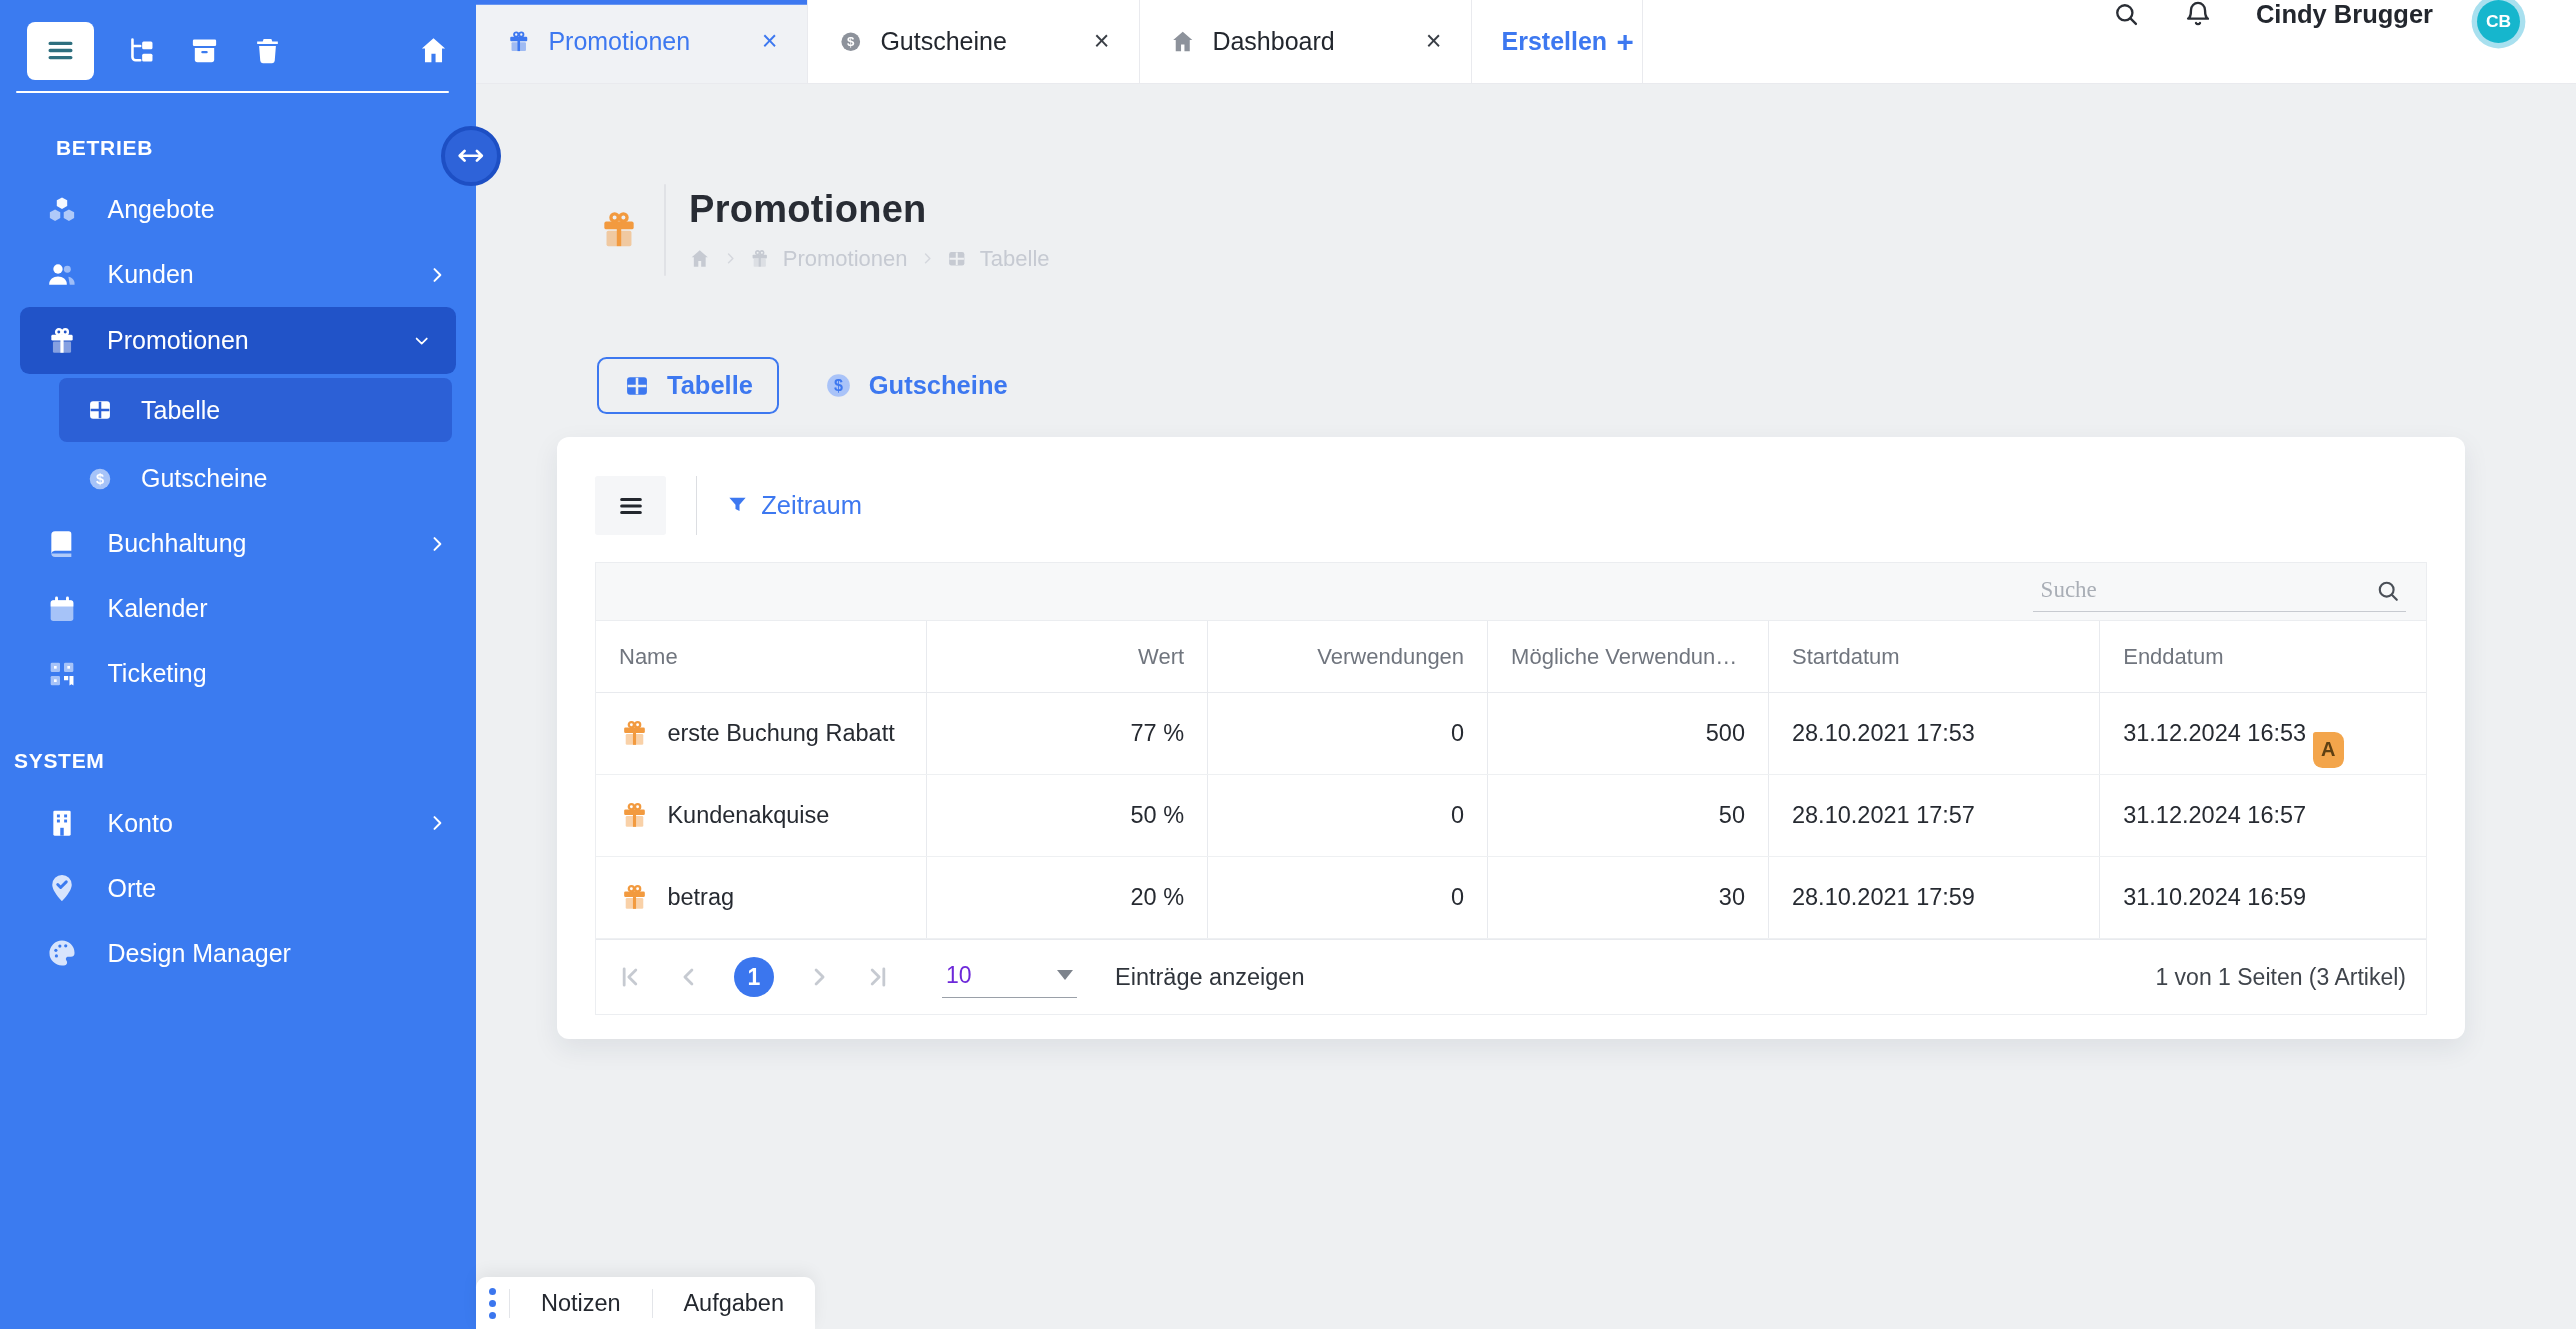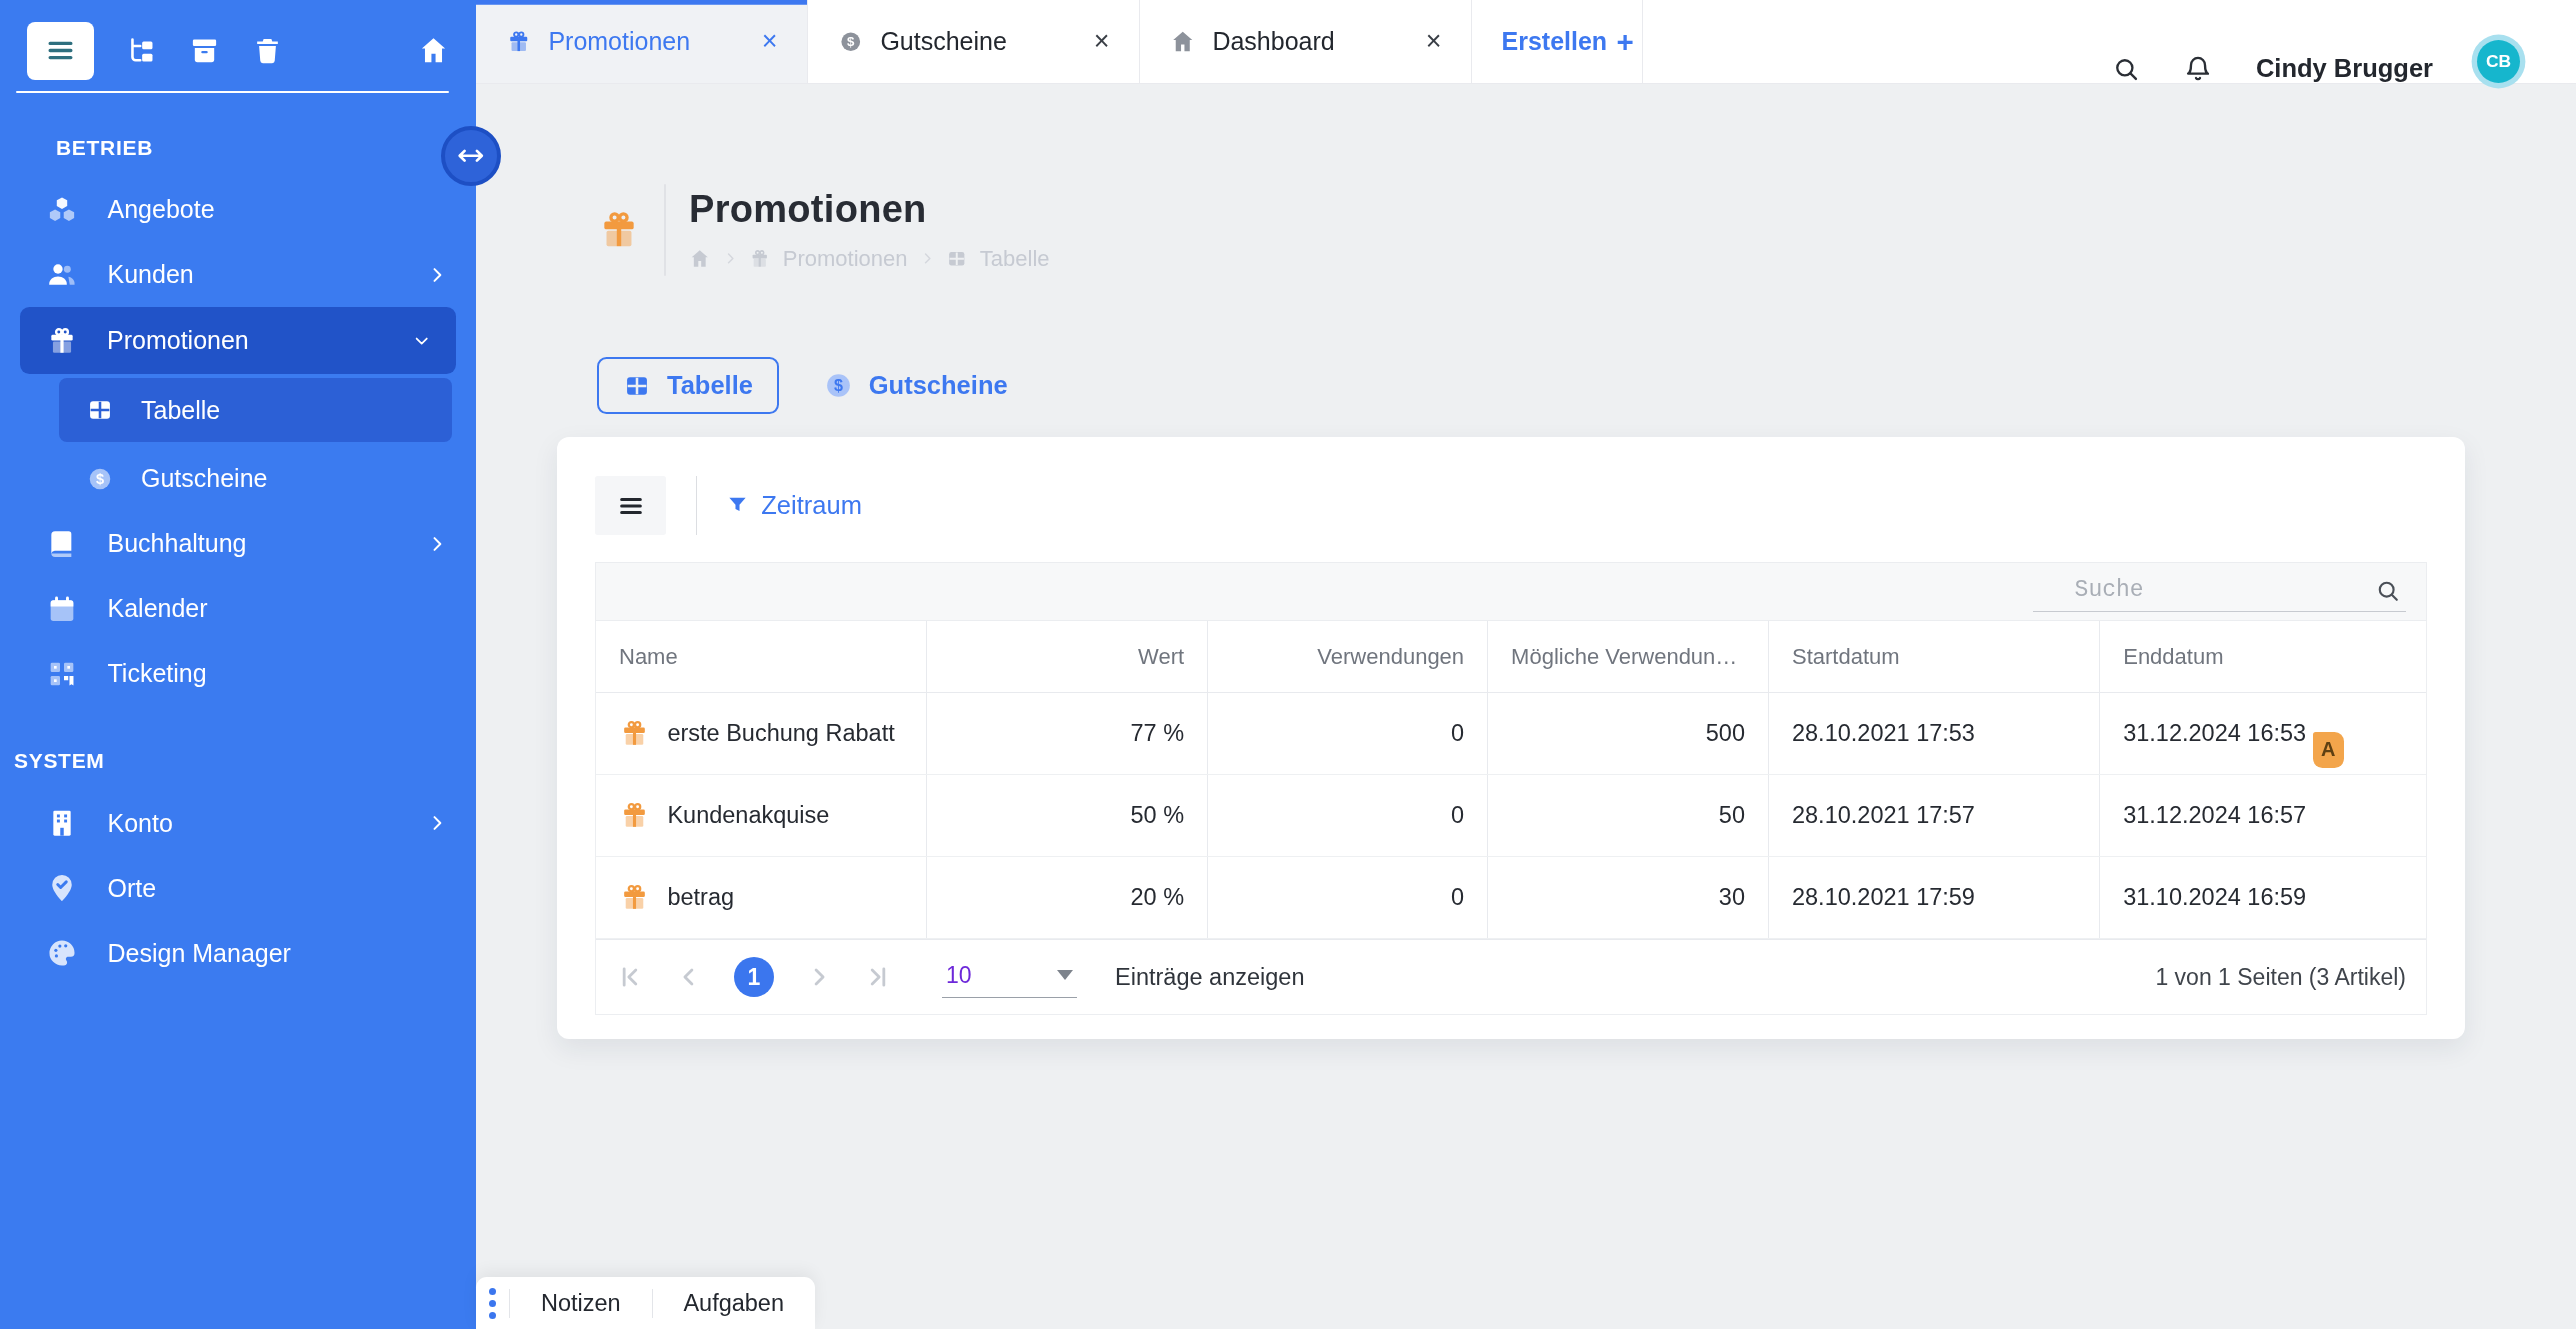--- a/index.html
+++ b/index.html
@@ -34,21 +34,21 @@
   .tab{width:332px;box-sizing:border-box;border-right:0.7px solid #e9eaee;display:flex;align-items:center;gap:17.4px;padding:0 29.5px;cursor:pointer;background:#fff;}
   .tab .t-ico{width:25.5px;height:25.5px;color:#8d929b;}
   .tab .t-lbl{font-size:25px;font-weight:500;color:#23272e;}
   .tab .t-close{margin-left:auto;font-size:27px;color:#3a3f46;line-height:1;cursor:pointer;}
   .tab.active{background:#f0f2f5;box-shadow:inset 0 4.7px 0 0 #3d78f0;}
   .tab.active .t-lbl,.tab.active .t-close{color:#3d78f0;}
   .tab.active .t-ico{color:#3d78f0;}
   .tab.create{width:171px;border-right:0.7px solid #e9eaee;gap:9.4px;}
   .tab.create .t-lbl,.tab.create .t-plus{color:#3d78f0;font-weight:600;}
   .t-plus{font-size:29.5px;line-height:1;}
-  .top-right{margin-left:auto;display:flex;align-items:flex-end;gap:44px;padding-right:56px;}
+  .top-right{margin-left:auto;display:flex;align-items:flex-start;gap:44px;padding-right:56px;}
   .tb-ico{width:28px;height:28px;color:#2a2e35;cursor:pointer;}
   .user-name{font-size:25.5px;font-weight:600;color:#23272e;}
   .avatar{width:43px;height:43px;border-radius:50%;background:#16b6cd;box-shadow:0 0 0 5.4px #a8e0ef;
     display:flex;align-items:center;justify-content:center;color:#fff;font-size:17.4px;font-weight:700;cursor:pointer;}
 
   
   .content{position:absolute;left:476px;top:83px;right:0;bottom:0;background:#eef0f2;}
   .page-header{position:absolute;left:121px;top:101px;display:flex;align-items:stretch;gap:23px;}
   .ph-gift{width:44px;height:44px;color:#f29a3f;align-self:center;}
   .ph-div{width:2px;background:#e0e2e6;border-radius:1.3px;}
@@ -71,21 +71,21 @@
   .tool-btn{width:71px;height:59px;background:#f5f6f8;border-radius:2.7px;display:flex;align-items:center;justify-content:center;color:#23272e;cursor:pointer;}
   .tool-btn svg{width:28px;height:28px;}
   .tool-div{width:1.3px;height:59px;background:#dcdee2;margin:0 29.5px;}
   .filter-link{display:flex;align-items:center;gap:12px;color:#3d78f0;cursor:pointer;}
   .filter-link svg{width:23px;height:23px;}
   .filter-lbl{font-size:25.5px;font-weight:500;}
 
   .band{margin:27px 38px 0;height:59px;background:#f7f8f9;border:0.7px solid #ebedf0;box-sizing:border-box;
     display:flex;justify-content:flex-end;align-items:center;padding-right:20px;}
   .search-wrap{width:362px;border-bottom:1.3px solid #c7cad0;display:flex;align-items:center;padding:5.4px 5.4px 6.7px;}
-  .search-wrap input{flex:1;border:none;outline:none;background:transparent;font-size:23px;color:#701a75;font-family:Liberation Mono, monospace;margin-left:34px;}
+  .search-wrap input{flex:1;border:none;outline:none;background:transparent;font-size:23px;color:#701a75;font-family:Liberation Serif, serif;}
   .search-wrap input::placeholder{color:#a9aeb6;}
   .search-wrap .s-ic{width:25.5px;height:25.5px;color:#4a4f57;cursor:pointer;}
 
   .grid{margin:0 38px;border:0.7px solid #eceef1;border-top:none;box-sizing:border-box;}
   .hrow,.brow,.pagerow{display:grid;}
   .hrow,.brow{grid-template-columns:18.1% 15.35% 15.3% 15.35% 18.1% auto;}
   .hrow{height:71px;border-bottom:0.7px solid #e8eaee;}
   .cell{display:flex;align-items:center;padding:0 23px;border-right:0.7px solid #e8eaee;overflow:hidden;white-space:nowrap;}
   .cell.last{border-right:none;}
   .hrow .cell{font-size:22px;color:#70757e;}

